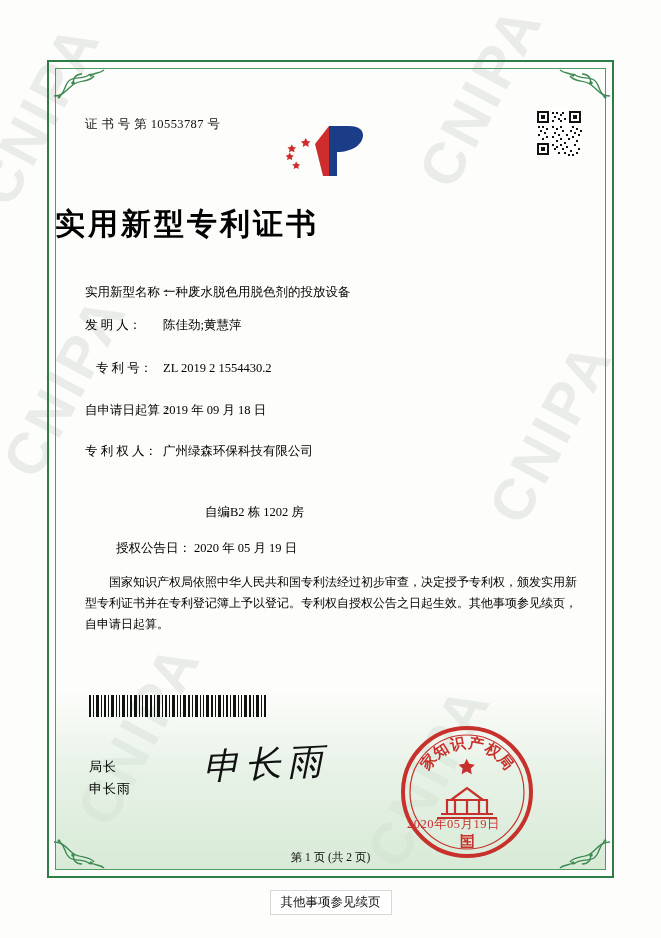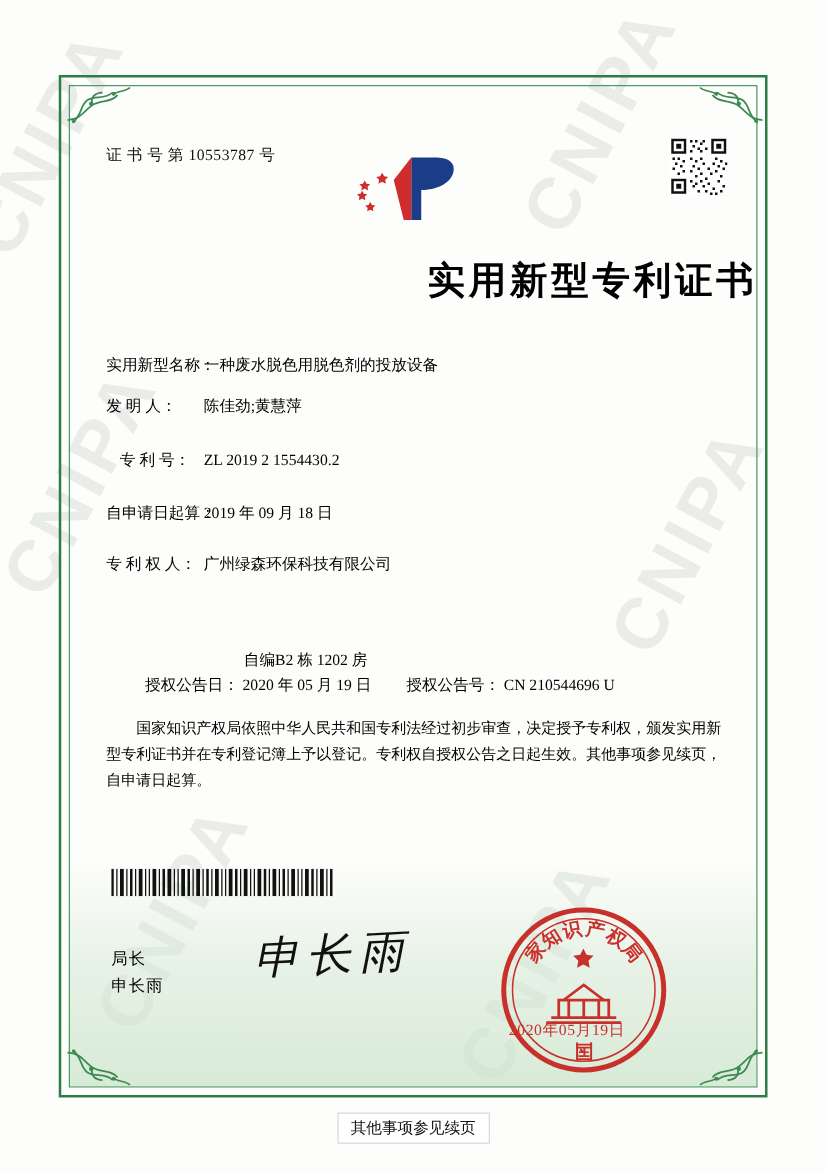--- a/index.html
+++ b/index.html
@@ -117,21 +117,21 @@
     width: 120px;
     height: 58px;
   }
   #logo svg { display: block; }
 
   #doc-title {
     position: absolute;
     left: 0;
     right: 0;
     top: 136px;
-    text-align: right;
+    text-align: left;
     font-size: 30px;
     font-weight: bold;
     letter-spacing: 3px;
     color: #000;
     font-family: "DejaVu Serif", serif;
   }
 
   .field {
     position: absolute;
     left: 30px;
@@ -143,21 +143,21 @@
     display: inline-block;
     width: 78px;
   }
 
   .f-name   { top: 216px; }
   .f-inv    { top: 249px; }
   .f-patno  { top: 292px; text-align: center; }
   .f-appdate{ top: 334px; }
   .f-owner  { top: 375px; }
   .f-addr   { top: 414px; }
-  .f-addr2  { top: 436px; left: 140px; margin-top: 16px; }
+  .f-addr2  { top: 436px; left: 150px; }
   .f-grant  { top: 472px; margin-left: 31px; }
   .f-pub    { top: 472px; left: 270px; }
 
   #para1 {
     position: absolute;
     left: 30px;
     top: 504px;
     width: 492px;
     font-size: 12px;
     line-height: 21px;
@@ -435,23 +435,20 @@
     <div class="field f-appdate">
       <span class="lbl">自申请日起算：</span><span>2019 年 09 月 18 日</span>
     </div>
     <div class="field f-owner">
       <span class="lbl">专 利 权 人：</span><span>广州绿森环保科技有限公司</span>
     </div>
     <div class="field f-addr2">自编B2 栋 1202 房</div>
     <div class="field f-grant">
       <span class="lbl">授权公告日：</span><span>2020 年 05 月 19 日</span>
     </div>
-    <div class="field f-pub">
-      <span class="lbl">授权公告号：</span><span>CN 210544696 U</span>
-    </div>
 
     <div id="para1">国家知识产权局依照中华人民共和国专利法经过初步审查，决定授予专利权，颁发实用新型专利证书并在专利登记簿上予以登记。专利权自授权公告之日起生效。其他事项参见续页，自申请日起算。</div>
 
     <div id="barcode">
       <svg width="178" height="22" viewBox="0 0 178 22">
         <g fill="#111">
           <rect x="0" y="0" width="2" height="22"></rect>
             <rect x="4" y="0" width="1" height="22"></rect>
           <rect x="7" y="0" width="3" height="22"></rect>
             <rect x="12" y="0" width="1" height="22"></rect>
@@ -526,18 +523,19 @@
           <text x="74" y="30" text-anchor="middle" transform="rotate(-11 74 74)">识</text>
           <text x="74" y="30" text-anchor="middle" transform="rotate(11 74 74)">产</text>
           <text x="74" y="30" text-anchor="middle" transform="rotate(32 74 74)">权</text>
           <text x="74" y="30" text-anchor="middle" transform="rotate(52 74 74)">局</text>
           <text x="74" y="30" text-anchor="middle" transform="rotate(180 74 74)">国</text>
         </g>
       </svg>
     </div>
     <div id="seal-date">2020年05月19日</div>
 
+    <div id="page-num">第 1 页 (共 2 页)</div>
   </div>
 
   <div id="footer-note">
     <span>其他事项参见续页</span>
   </div>
 </div>
 
 </body></html>

